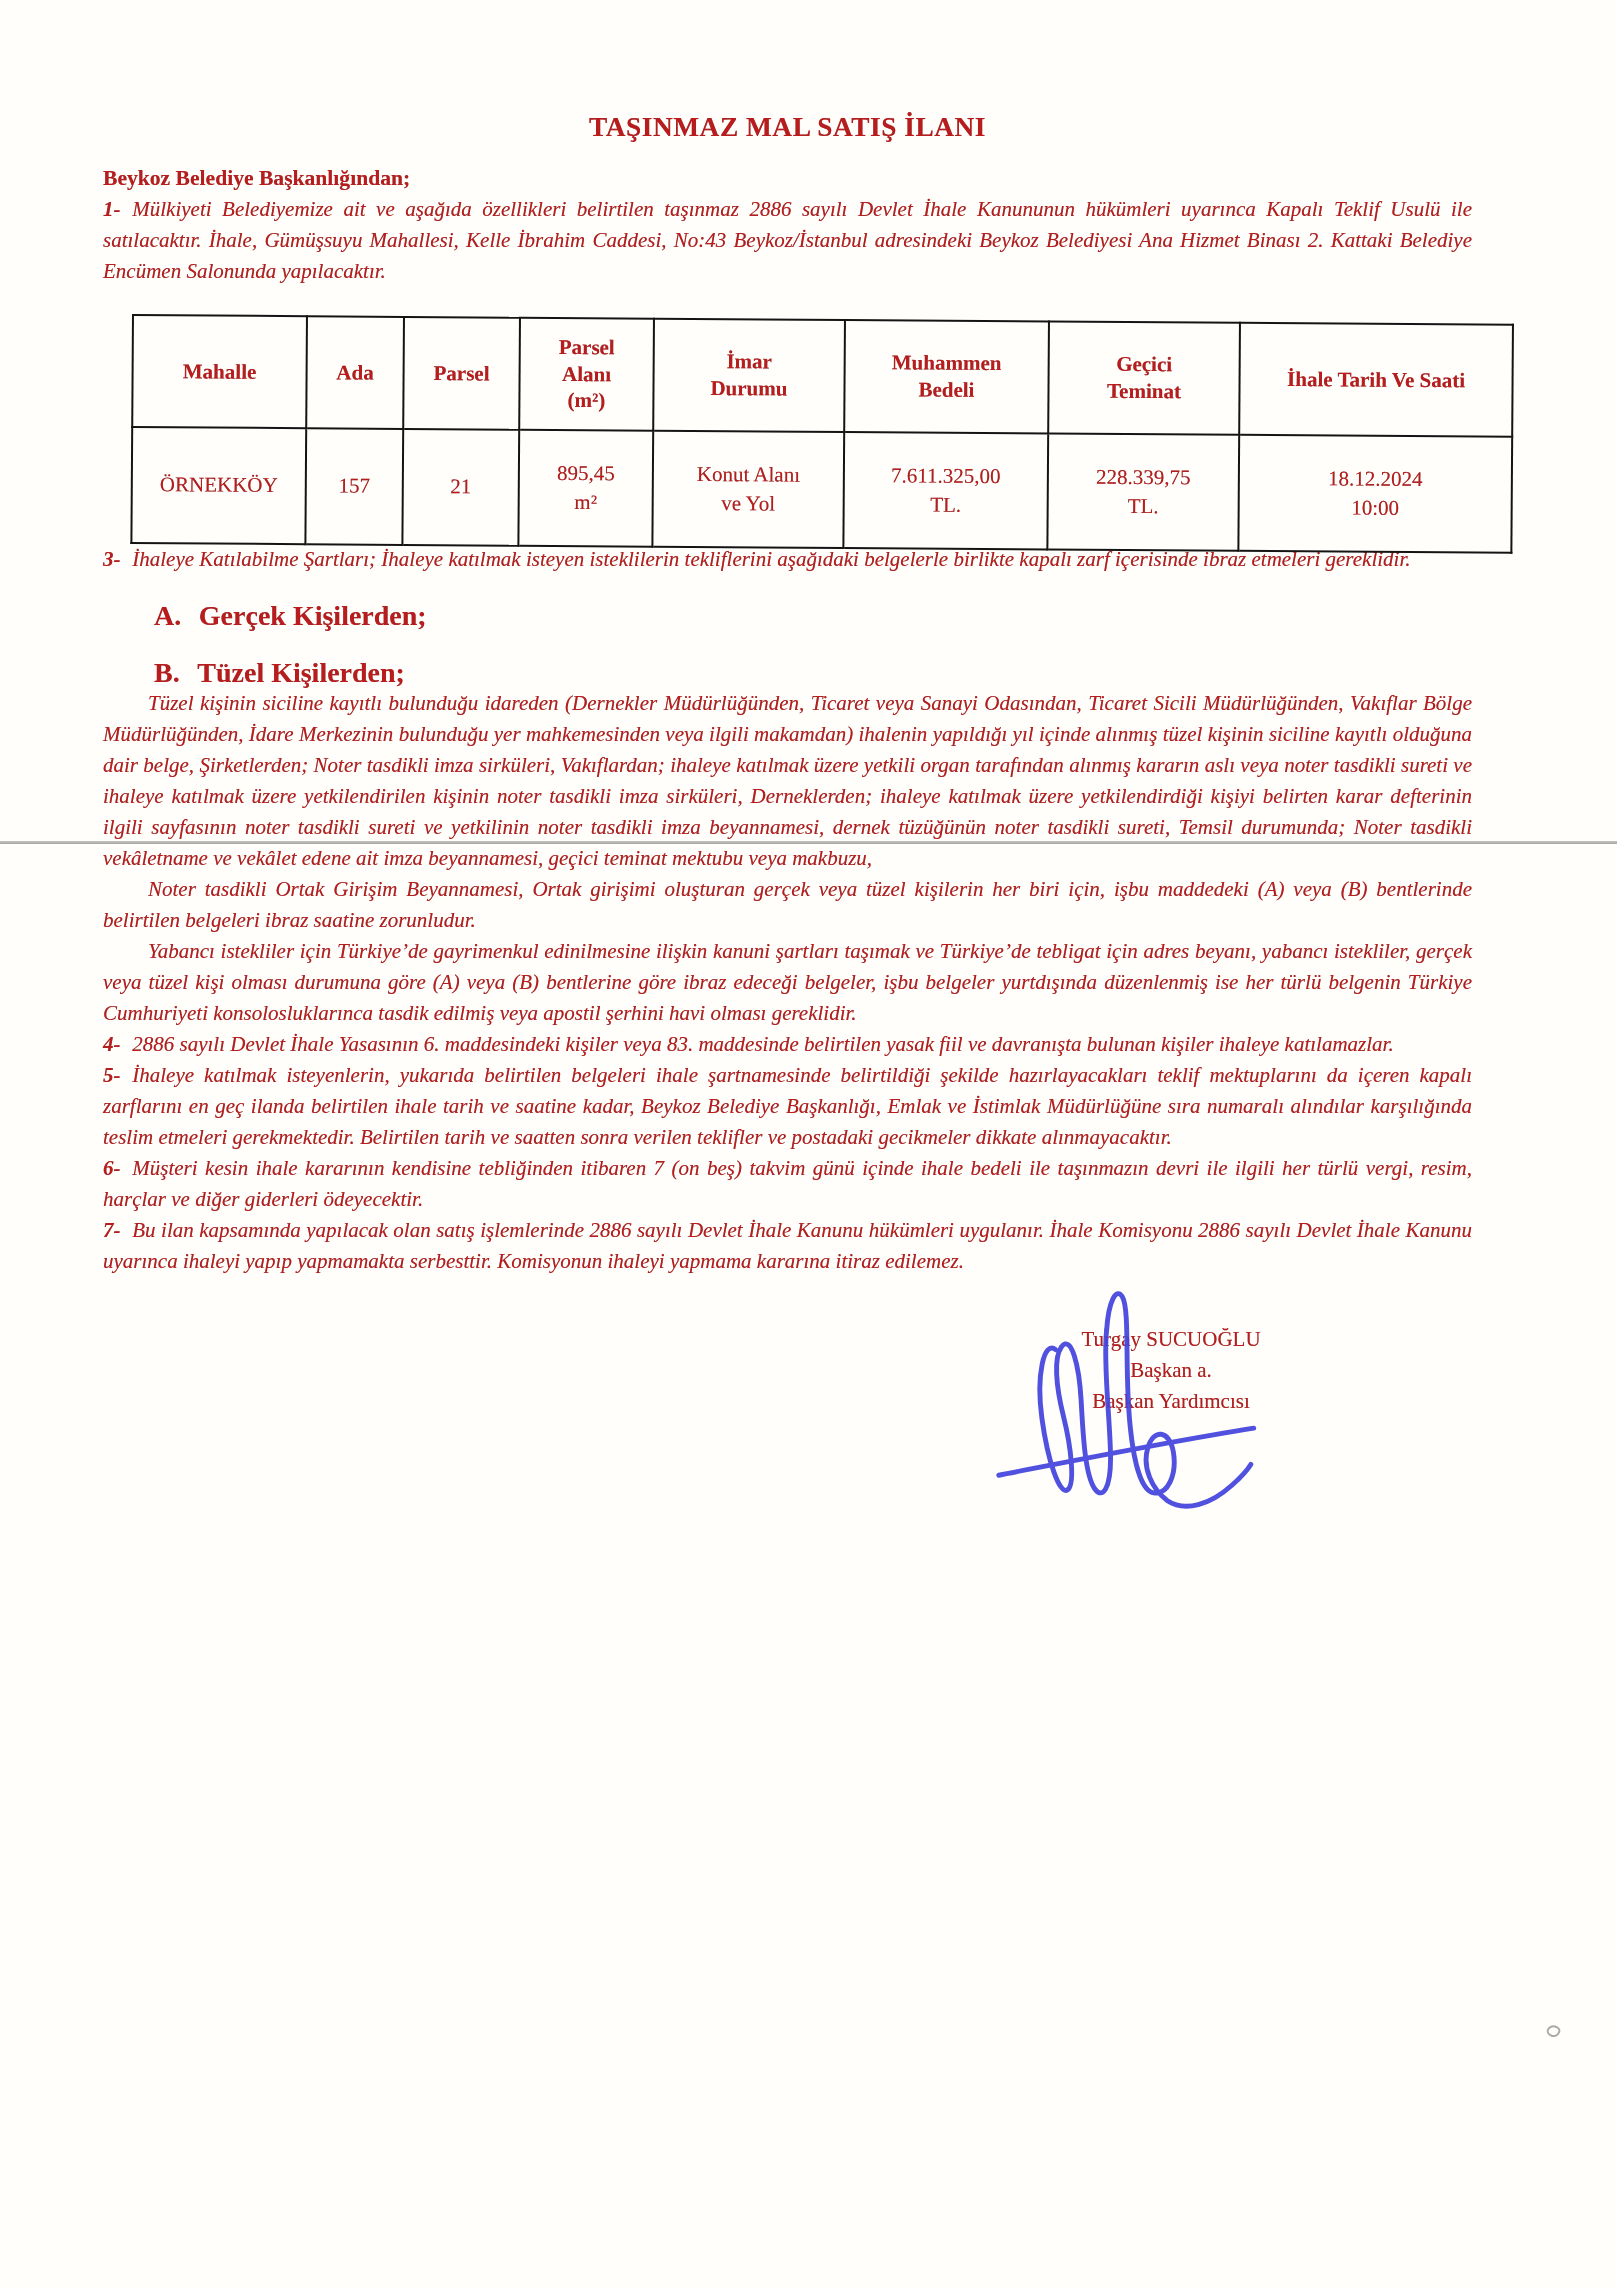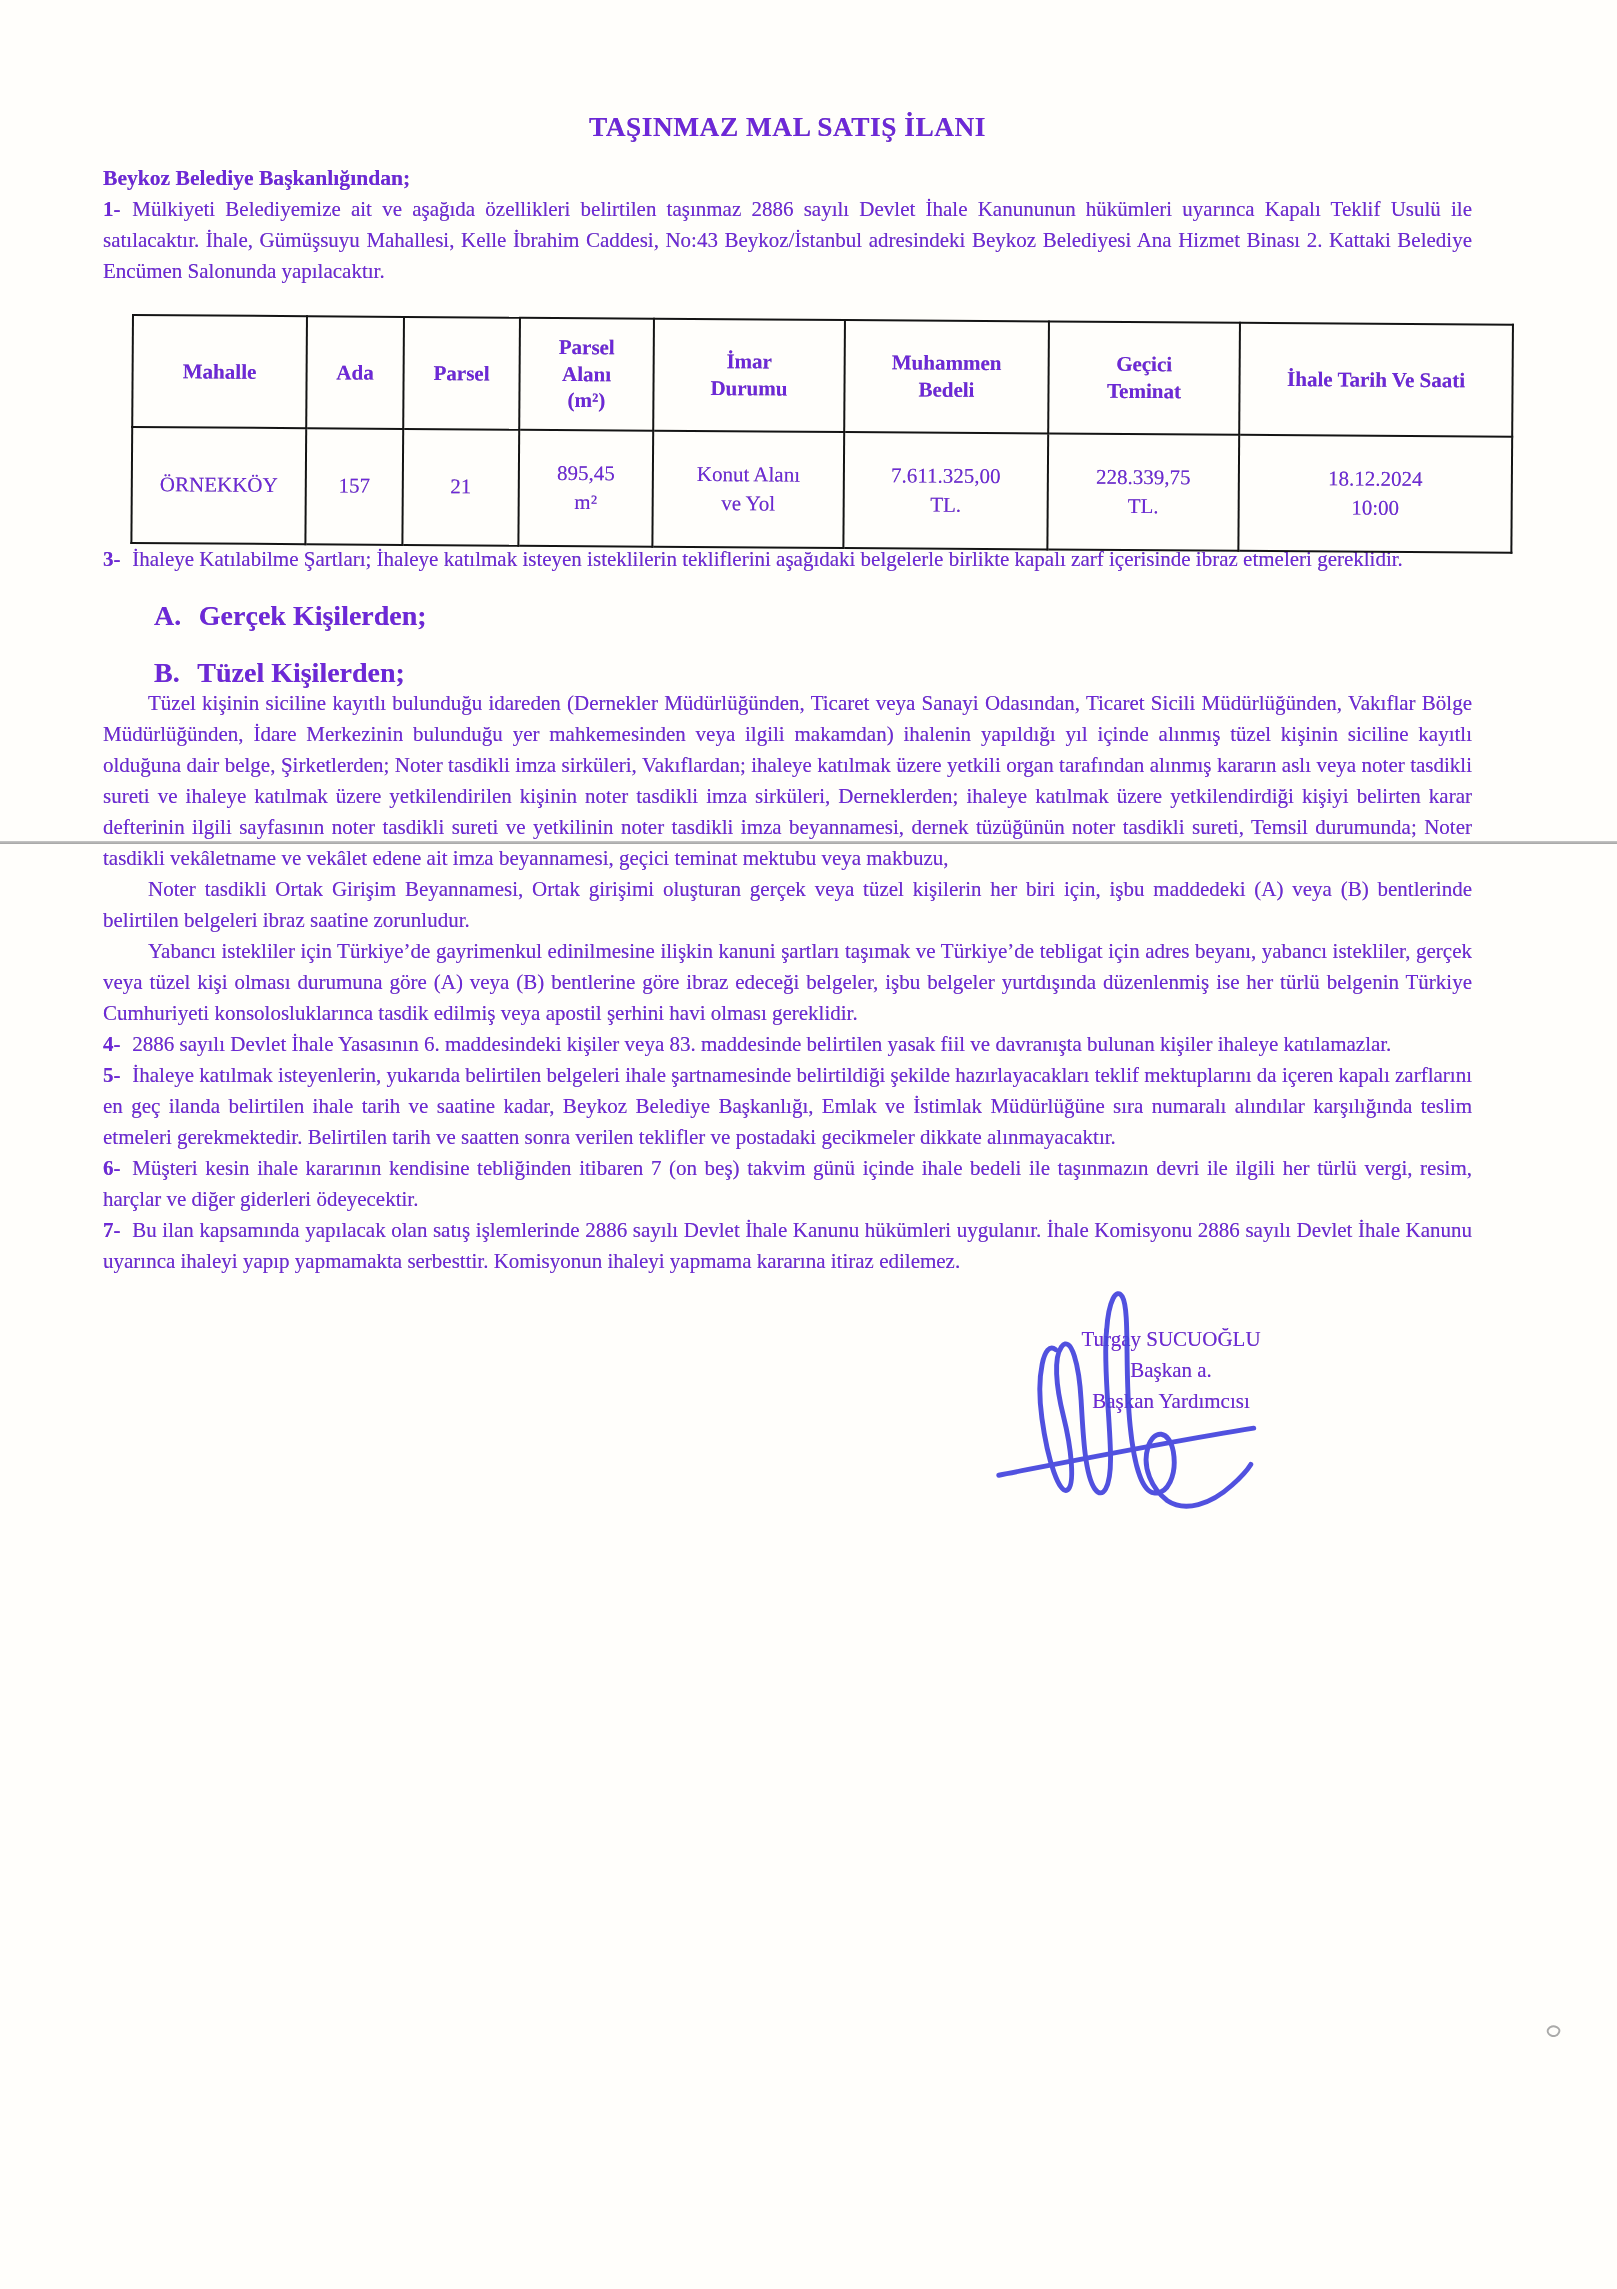--- a/index.html
+++ b/index.html
@@ -3,21 +3,21 @@
 <meta charset="utf-8">
 <style>
   html,body{margin:0;padding:0;background:#e8e8e4;}
   .page{
     position:relative;
     width:1617px;height:2290px;
     margin:0 auto;
     background:#fffefb;
     overflow:hidden;
     font-family:"Liberation Serif","DejaVu Serif",serif;
-    color:#6d28d9;
+    color:#b91c1c;
     text-shadow:0 0 0.6px rgba(10,10,10,.38);
   }
   .content{
     position:relative;
     padding:110px 145px 0 103px;
     font-size:21px;
     line-height:31px;
   }
   .doc-title{
     text-align:center;
@@ -25,21 +25,21 @@
     font-size:27.4px;
     line-height:35px;
     letter-spacing:0.5px;
     margin:0;
   }
   .issuer{
     font-weight:bold;
     font-size:21.6px;
     margin:17.6px 0 0 0;
   }
-  p.para{ margin:0; text-align:justify; }
+  p.para{ margin:0; text-align:justify;font-style:italic; }
   .num{ font-weight:bold; margin-right:11.8px; }
   .mt26{margin-top:25.5px;} .mt30{margin-top:29px;} .mt36{margin-top:35px;}
   .mt16{margin-top:15.7px;} .mt12{margin-top:11.8px;} .mt20{margin-top:19.6px;}
   .mt24{margin-top:23.5px;} .mt44{margin-top:43px;} .mt22{margin-top:21.6px;}
   .ind{ text-indent:45px; }
   p.sec{
     margin:25.5px 0 0 51px;
     font-weight:bold;
     font-size:28px;
     text-align:left;

